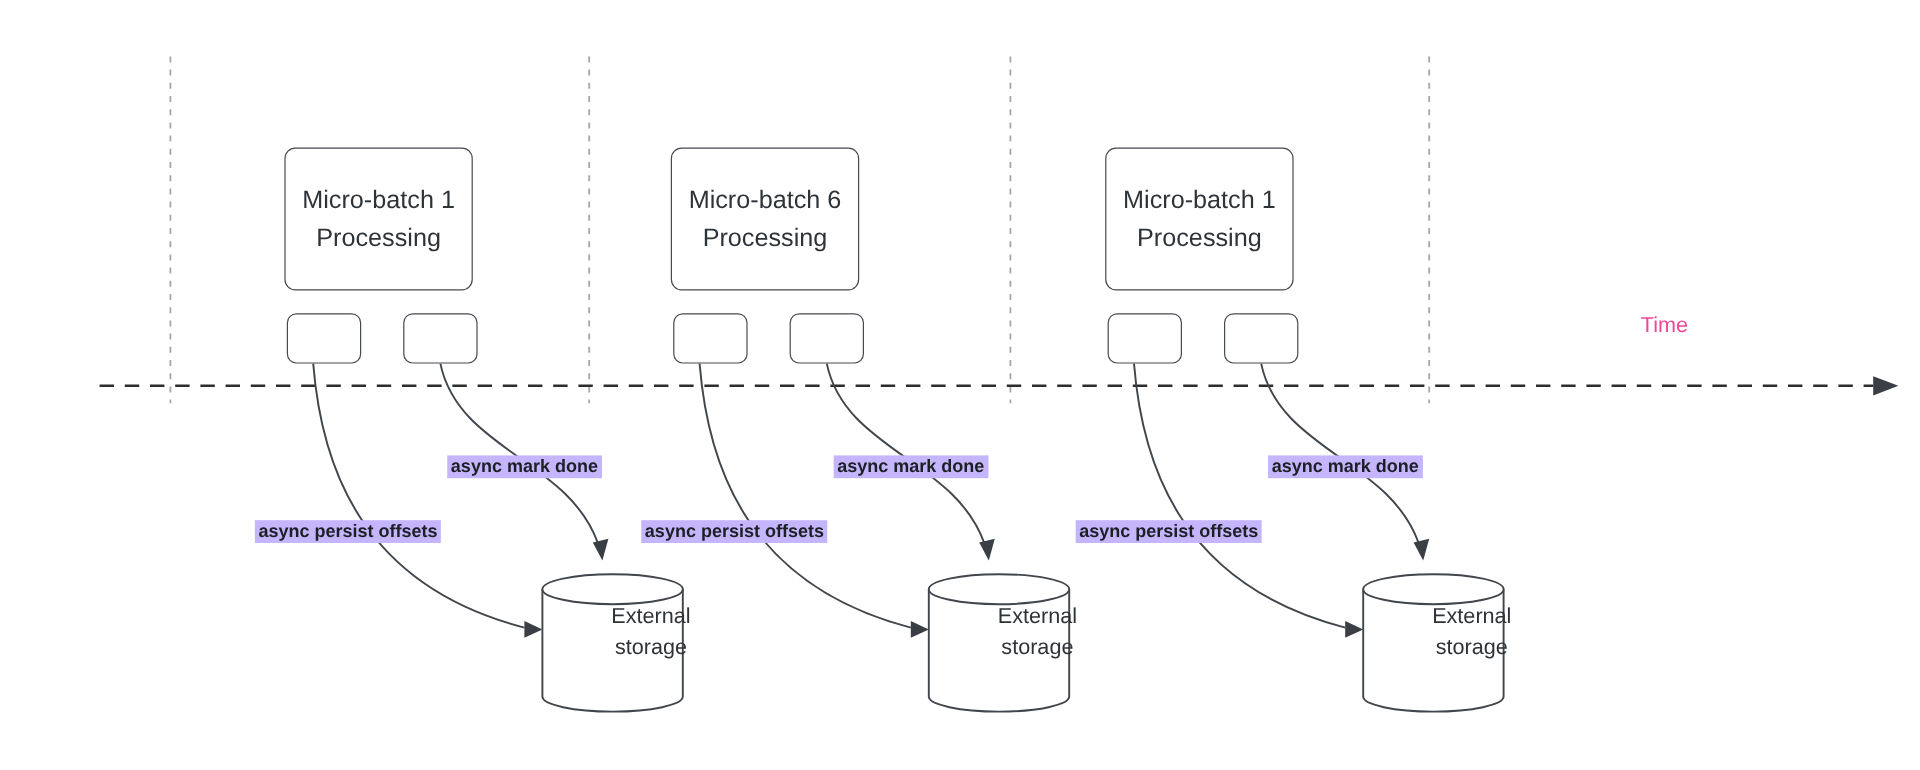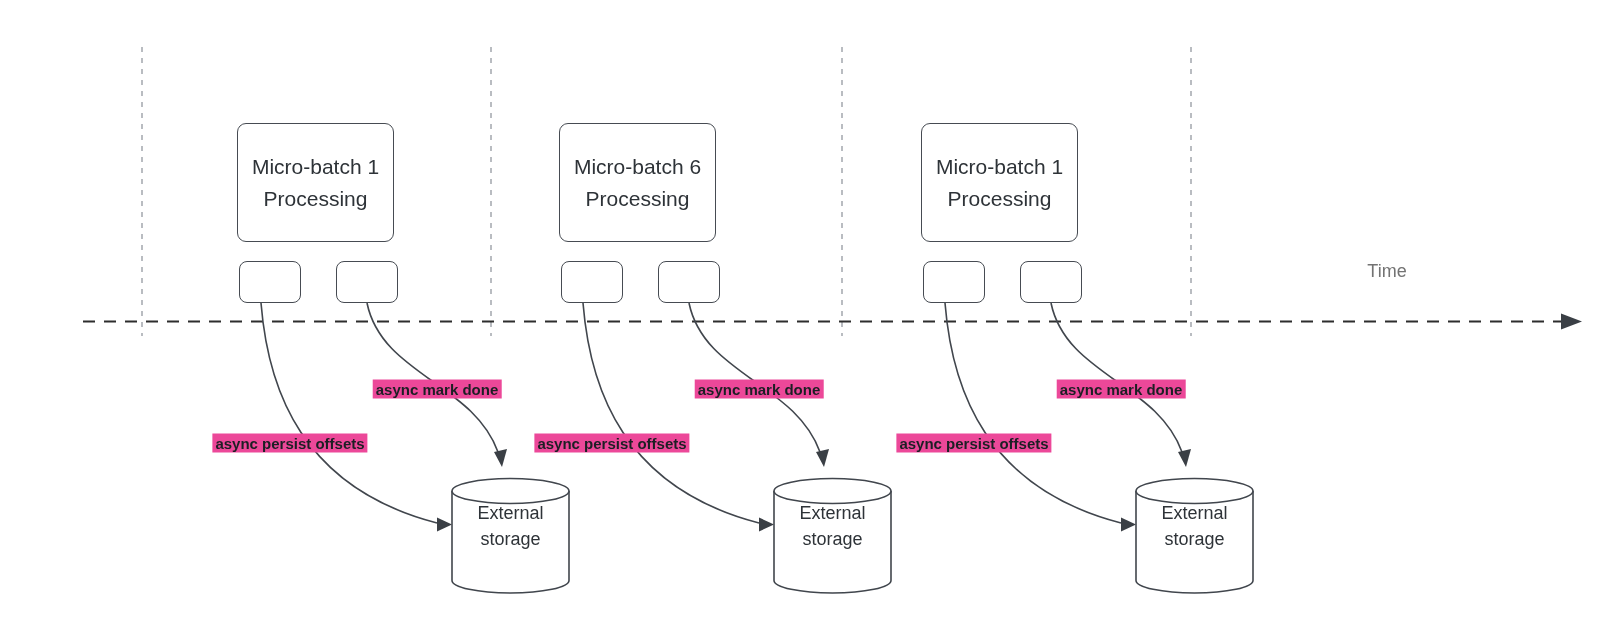--- a/index.html
+++ b/index.html
@@ -52,47 +52,48 @@
     border: 1.6px solid #464b52;
     border-radius: 8px;
     background: #ffffff;
     box-sizing: border-box;
   }
   .mini-a { left: 239px; }
   .mini-b { left: 336px; }
   .flow-label {
     position: absolute;
     transform: translate(-50%, -50%);
-    background: #ec4899;
+    background: #c4b5fd;
     padding: 1px 3px;
     font-size: 15px;
     font-weight: 700;
     color: #1c1f24;
     white-space: nowrap;
   }
   .label-persist { left: 290px; top: 443px; }
   .label-mark   { left: 437px; top: 389px; }
   .storage-label {
     position: absolute;
     left: 452px;
     top: 500px;
     width: 117px;
     text-align: center;
     font-size: 18px;
     line-height: 1.45;
     color: #2e3338;
     white-space: pre-line;
+    padding-left: 32px;
   }
   .time-label {
     position: absolute;
     left: 1387px;
     top: 271px;
     transform: translate(-50%, -50%);
     font-size: 18px;
-    color: #737373;
+    color: #ec4899;
     white-space: nowrap;
     text-align: right;
   }
 </style>
 </head>
 <body>
 
 <div class="canvas">
 
   <svg class="layer" width="1600" height="642" viewBox="0 0 1600 642">

